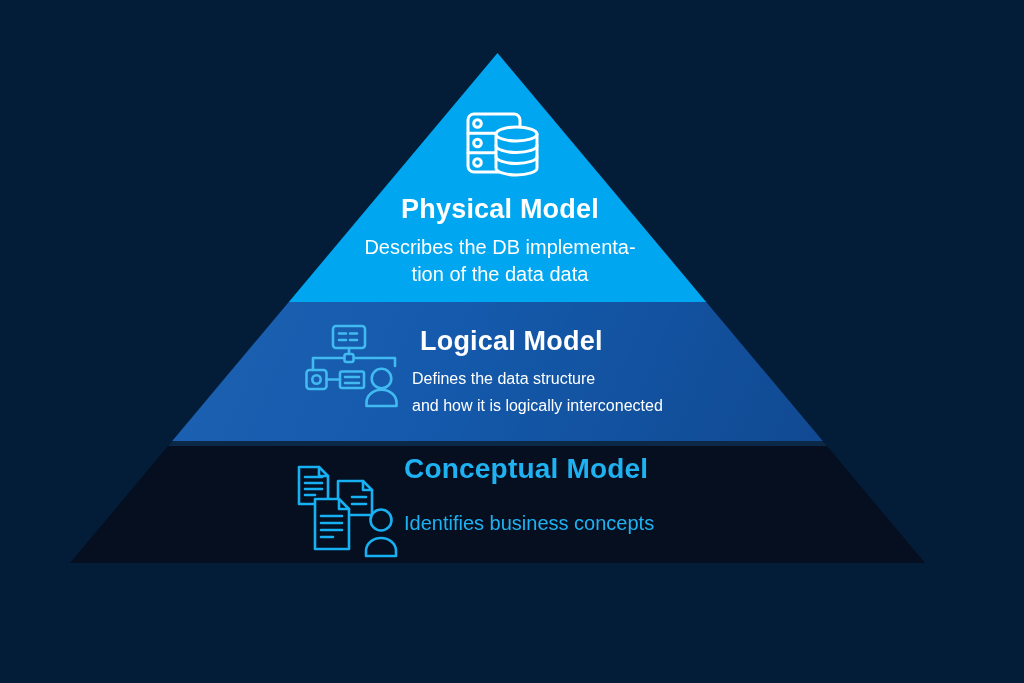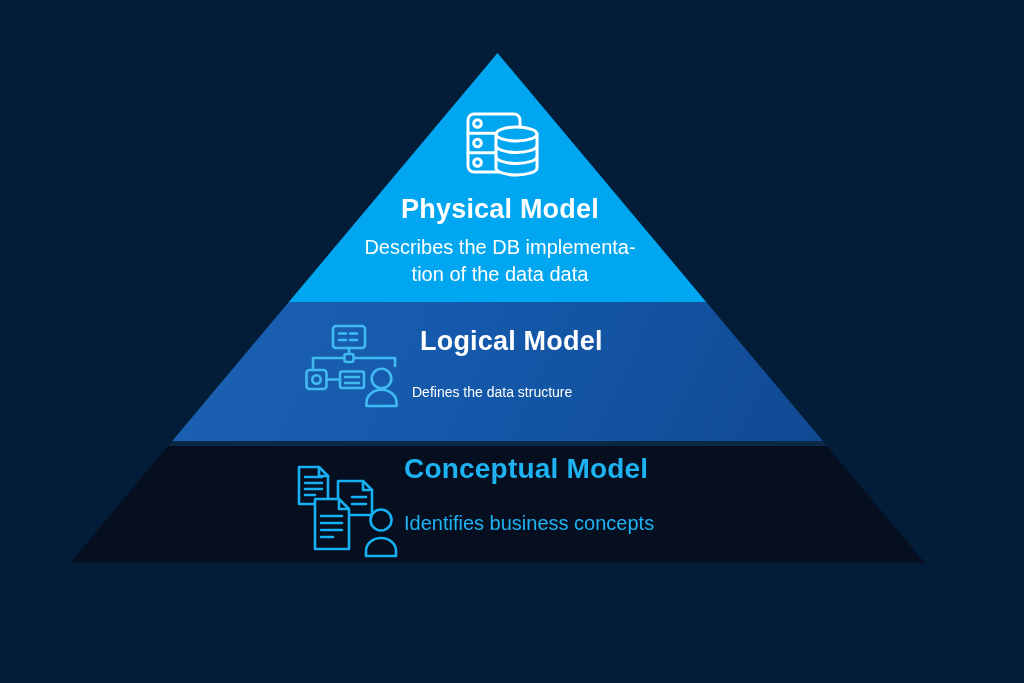--- a/index.html
+++ b/index.html
@@ -25,21 +25,21 @@
     content:"";position:absolute;inset:0;
     background:linear-gradient(115deg,rgba(120,180,255,0.12) 0%,rgba(0,0,0,0) 45%,rgba(0,0,30,0.22) 100%);
   }
   .band-conceptual{top:388px;height:122px;border-top:5px solid #0b2846;}
   .content{position:absolute;inset:0;}
   .abs{position:absolute;}
   .title{font-weight:700;letter-spacing:0.2px;}
   .t1-title{left:300px;top:193px;width:400px;text-align:center;font-size:27px;line-height:33px;}
   .t1-desc{left:305px;top:234px;width:390px;text-align:center;font-size:20px;line-height:27px;}
   .t2-title{left:412px;top:325px;font-size:27px;line-height:33px;margin-left:8px;}
-  .t2-desc{left:412px;top:379px;font-size:14px;line-height:27px;}
+  .t2-desc{left:412px;top:365px;font-size:16px;line-height:27px;}
   .t3-title{left:404px;top:452px;font-size:28px;line-height:34px;}
   .t3-desc{left:404px;top:510px;font-size:20px;line-height:27px;}
   .icon-box svg{display:block;width:100%;height:100%;}
   .icon-box .stroke{fill:none;stroke:currentColor;stroke-linecap:round;stroke-linejoin:round;}
   .icon-box .masked{stroke:currentColor;stroke-linecap:round;stroke-linejoin:round;}
   .i1{left:466px;top:108px;width:74px;height:70px;}
   .i2{left:303px;top:323px;width:96px;height:86px;}
   .i3{left:296px;top:464px;width:104px;height:94px;}
 </style>
 </head>
@@ -83,20 +83,21 @@
         <path class="stroke" d="M23.5 56.5 H37" stroke-width="2.6"></path>
         <rect class="stroke" x="37" y="48.5" width="24" height="16.5" rx="2" stroke-width="2.6"></rect>
         <path class="stroke" d="M42 54 H56 M42 60 H56" stroke-width="2.6"></path>
         <circle class="stroke" cx="78.5" cy="55.5" r="9.8" stroke-width="2.6"></circle>
         <path class="stroke" d="M63.5 83 V79.5 A15 12.8 0 0 1 93.5 79.5 V83 Z" stroke-width="2.6"></path>
       </svg>
     </div>
     <div class="abs title t2-title" style="color: rgb(255, 255, 255);">Logical Model</div>
     <div class="abs t2-desc" style="color: rgb(255, 255, 255);">
       <div>Defines the data structure</div>
+      <div>and how it is logically interconected</div>
     </div>
 
     <div class="abs icon-box i3" style="color: rgb(23, 176, 242);">
       <svg viewBox="0 0 104 94" aria-hidden="true">
         <path class="masked" d="M23 3 H3 V40 H32 V12 Z" stroke-width="2.6" style="fill: rgb(5, 15, 32);"></path>
         <path class="stroke" d="M23 3 V12 H32" stroke-width="2.6"></path>
         <path class="stroke" d="M9 13 H26 M9 19 H26 M9 25 H26 M9 31 H19" stroke-width="2.6"></path>
         <path class="masked" d="M67 17 H42 V51 H76 V26 Z" stroke-width="2.6" style="fill: rgb(5, 15, 32);"></path>
         <path class="stroke" d="M67 17 V26 H76" stroke-width="2.6"></path>
         <path class="stroke" d="M56 33 H70 M56 40 H70" stroke-width="2.6"></path>

